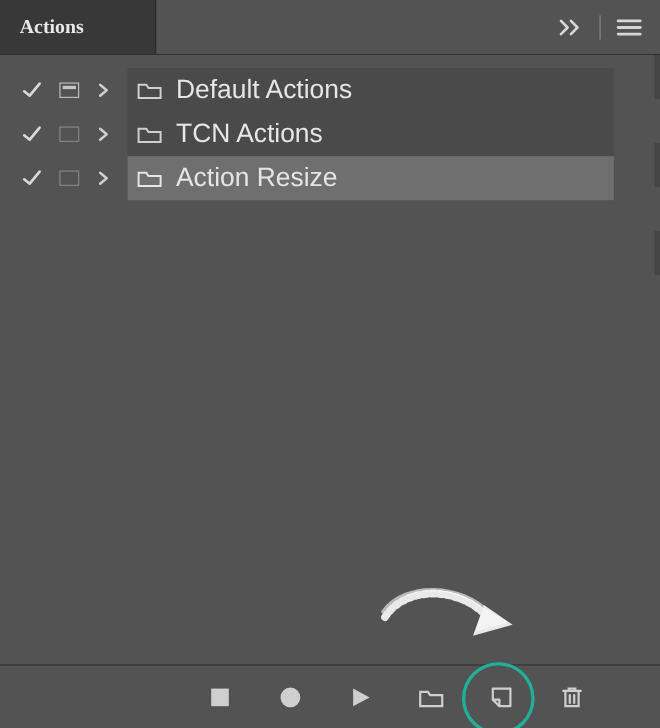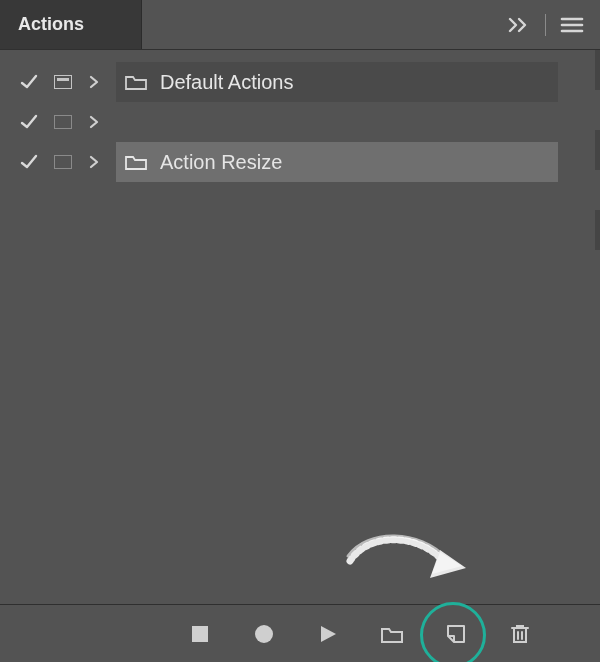--- a/index.html
+++ b/index.html
@@ -12,20 +12,21 @@
     position: relative;
   }
 
   
   .header {
     height: 50px;
     display: flex;
     align-items: stretch;
     background: #535353;
     border-bottom: 1px solid #303030;
+    font-family: Liberation Serif, serif;
   }
   .tab {
     background: #383838;
     width: 142px;
     display: flex;
     align-items: center;
     padding: 0 18px;
     font-size: 18px;
     font-weight: 600;
     color: #e8e8e8;
@@ -74,21 +75,21 @@
     align-items: center;
     gap: 12px;
     padding-left: 8px;
     background: #4a4a4a;
     margin-left: 2px;
     margin-right: 30px;
   }
   .row.selected .namecell { background: #6f6f6f; }
   .row.selected .label { color: #e5e5e5; }
   .folder-icon { display:flex; align-items:center; }
-  .label { font-size: 20px; color: #e6e6e6; }
+  .label { font-size: 24px; color: #e6e6e6; }
 
   
   .footer {
     position: absolute;
     left: 0; right: 0; bottom: 0;
     height: 58px;
     border-top: 1px solid #2f2f2f;
     background: #535353;
     display: flex;
     align-items: center;
@@ -191,20 +192,28 @@
         </svg>
     </span>
     <span class="dialog-toggle">
       <span class="dialog-box empty"></span>
     </span>
     <span class="expand">
       <svg width="12" height="16" viewBox="0 0 12 16" fill="none" stroke="#d0d0d0" stroke-width="2.2" stroke-linecap="round" stroke-linejoin="round">
           <polyline points="3,3 9,8 3,13"></polyline>
         </svg>
     </span>
+    <div class="namecell">
+      <span class="folder-icon">
+        <svg width="24" height="18" viewBox="0 0 24 18" fill="none" stroke="#cfcfcf" stroke-width="1.8">
+            <path d="M2 4 h7 l2 3 h11 v9 h-20 z"></path>
+          </svg>
+      </span>
+      <span class="label">TCN Actions</span>
+    </div>
   </div>
 
   <div class="row selected">
     <span class="check">
       <svg width="18" height="18" viewBox="0 0 18 18" fill="none" stroke="#d9d9d9" stroke-width="2.4" stroke-linecap="round" stroke-linejoin="round">
           <polyline points="2,10 7,14 16,3"></polyline>
         </svg>
     </span>
     <span class="dialog-toggle">
       <span class="dialog-box empty"></span>

